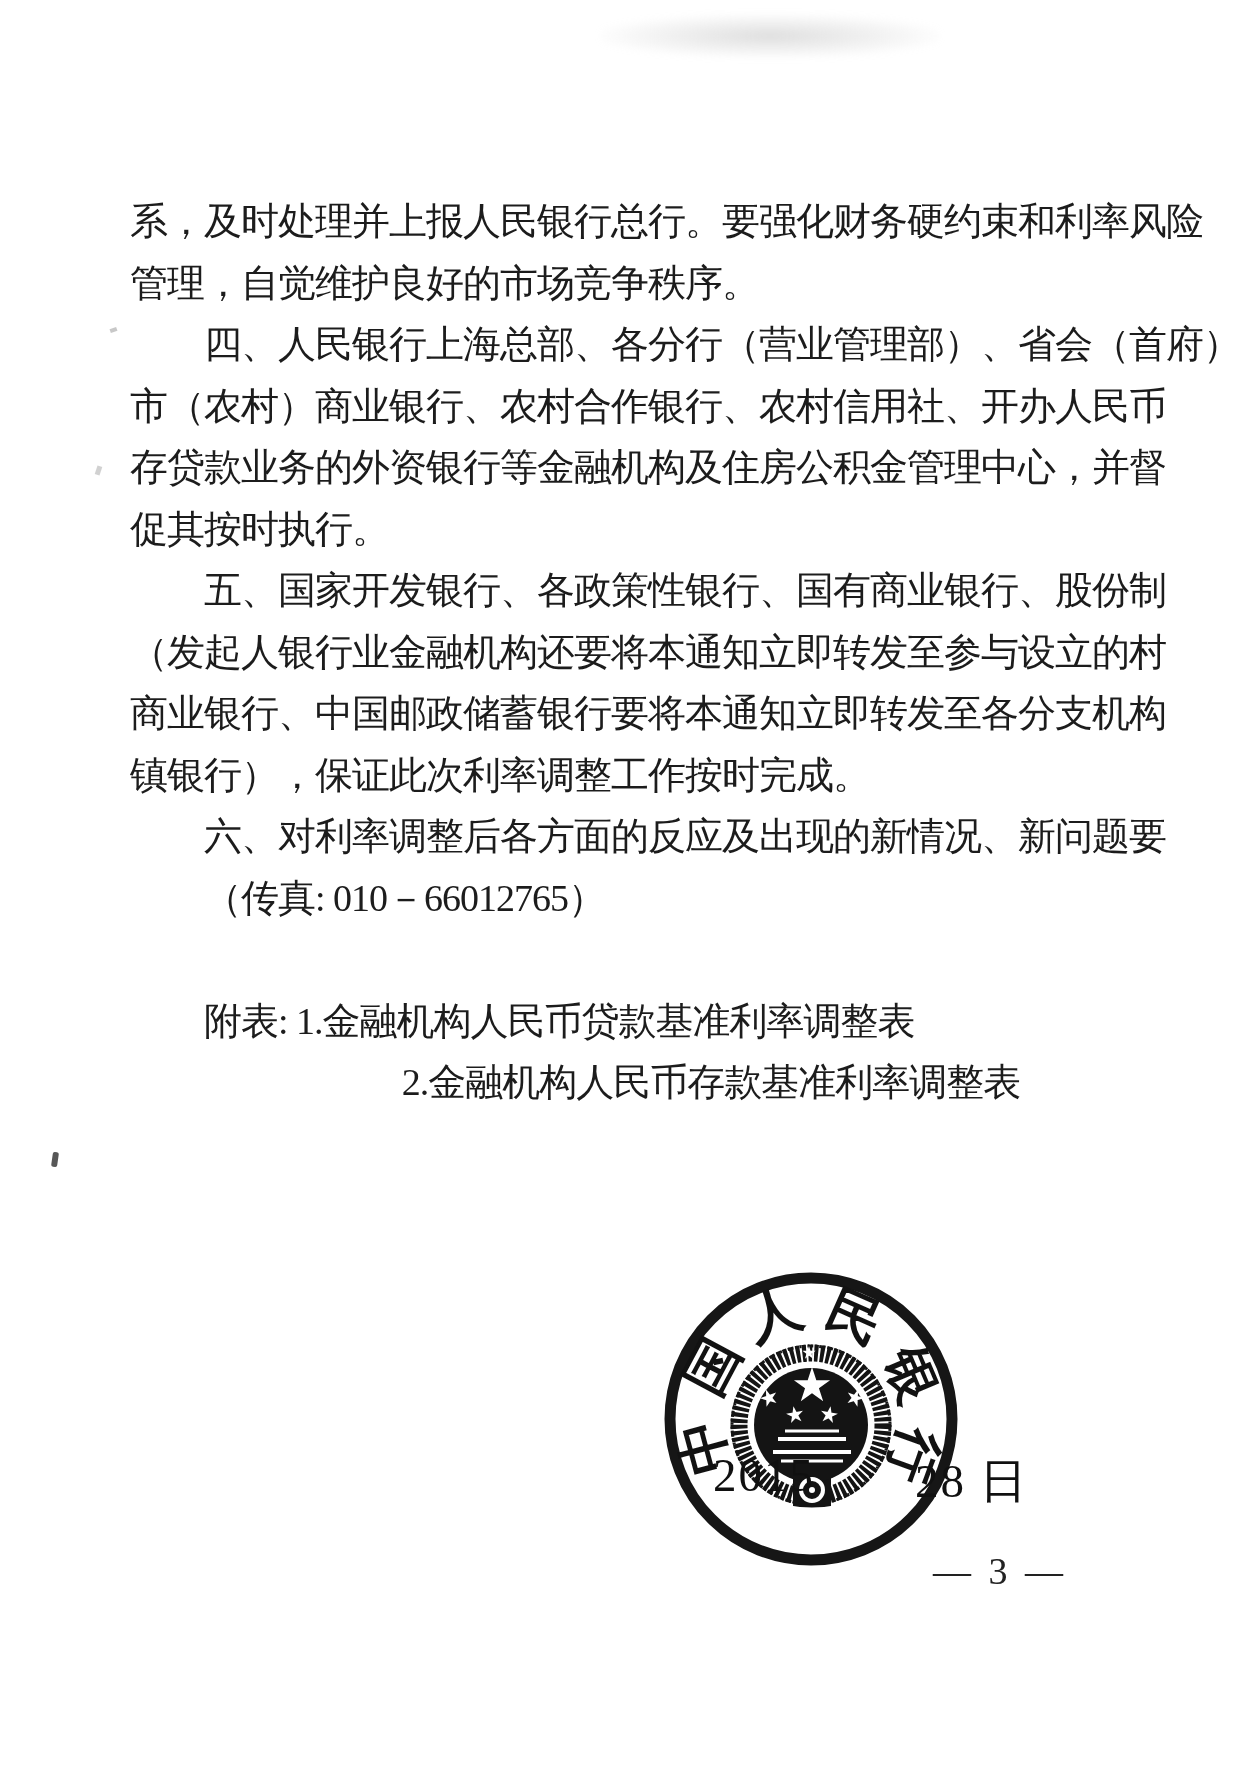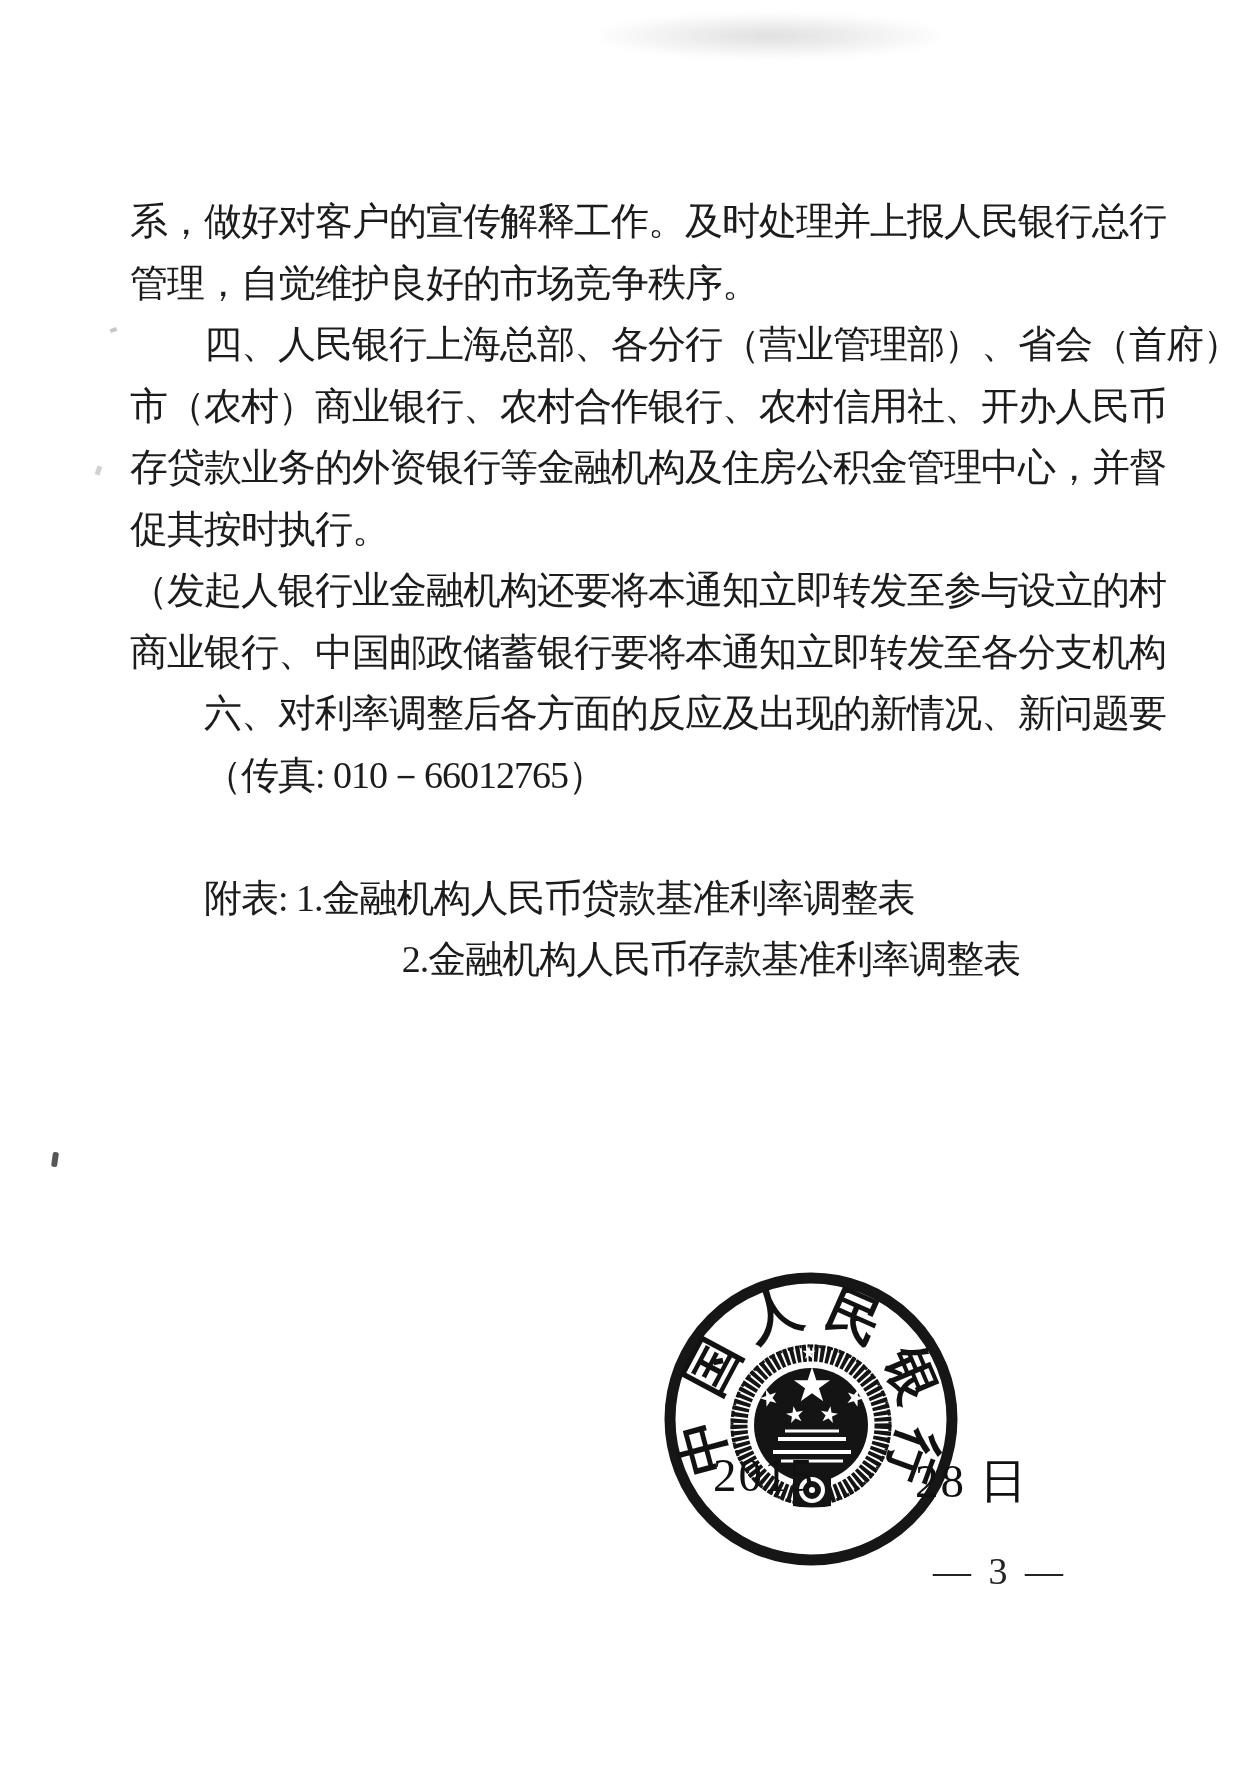--- a/index.html
+++ b/index.html
@@ -53,28 +53,30 @@
 </style>
 </head>
 <body>
 
 <div class="smudge-top"></div>
 <div class="mark m1"></div>
 <div class="mark m2"></div>
 <div class="mark m3"></div>
 
 <div class="doc">
-  <div class="line">系，做好对客户的宣传解释工作。及时处理并上报人民银行总行</div>
+  <div class="line">系，及时处理并上报人民银行总行。要强化财务硬约束和利率风险</div>
   <div class="line">管理，自觉维护良好的市场竞争秩序。</div>
   <div class="line indent-1">四、人民银行上海总部、各分行（营业管理部）、省会（首府）</div>
   <div class="line">市（农村）商业银行、农村合作银行、农村信用社、开办人民币</div>
   <div class="line">存贷款业务的外资银行等金融机构及住房公积金管理中心，并督</div>
   <div class="line">促其按时执行。</div>
+  <div class="line indent-1">五、国家开发银行、各政策性银行、国有商业银行、股份制</div>
   <div class="line">（发起人银行业金融机构还要将本通知立即转发至参与设立的村</div>
   <div class="line">商业银行、中国邮政储蓄银行要将本通知立即转发至各分支机构</div>
+  <div class="line">镇银行），保证此次利率调整工作按时完成。</div>
   <div class="line indent-1">六、对利率调整后各方面的反应及出现的新情况、新问题要</div>
   <div class="line indent-1">（传真: 010－66012765）</div>
   <div class="spacer"></div>
   <div class="line indent-1">附表: 1.金融机构人民币贷款基准利率调整表</div>
   <div class="line indent-2">2.金融机构人民币存款基准利率调整表</div>
 </div>
 
 <svg class="seal-svg" viewBox="0 0 330 330" xmlns="http://www.w3.org/2000/svg">
 
   <circle cx="166" cy="166" r="141" fill="none" stroke="#161616" stroke-width="11"></circle>

